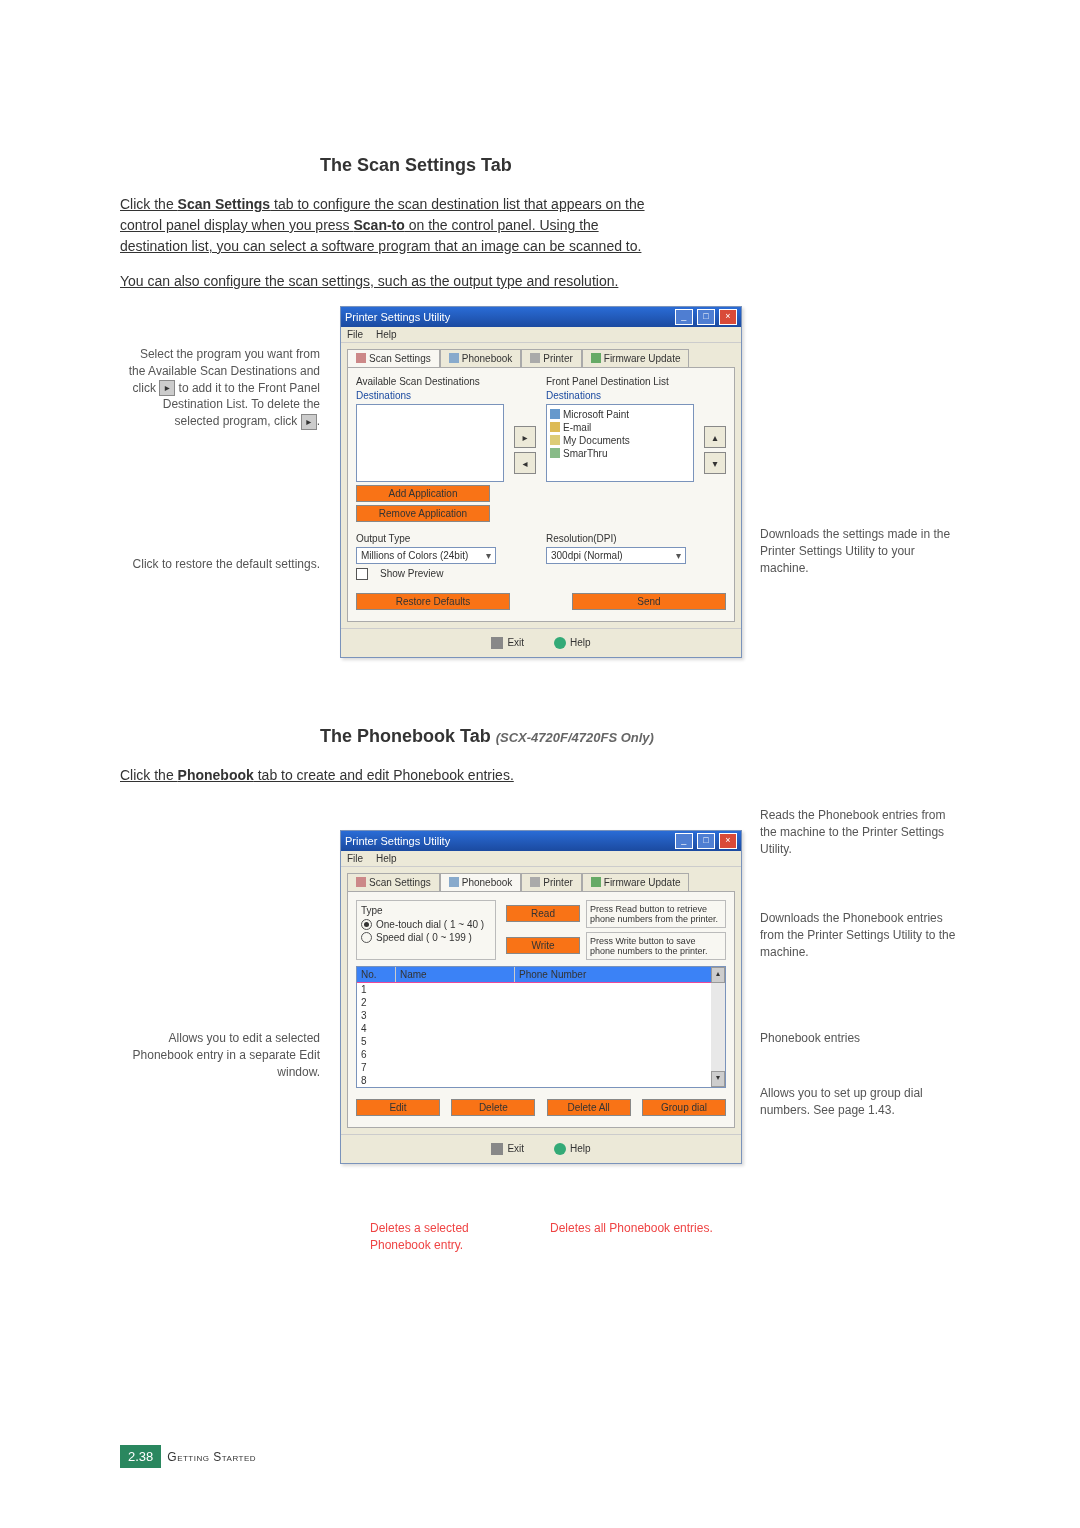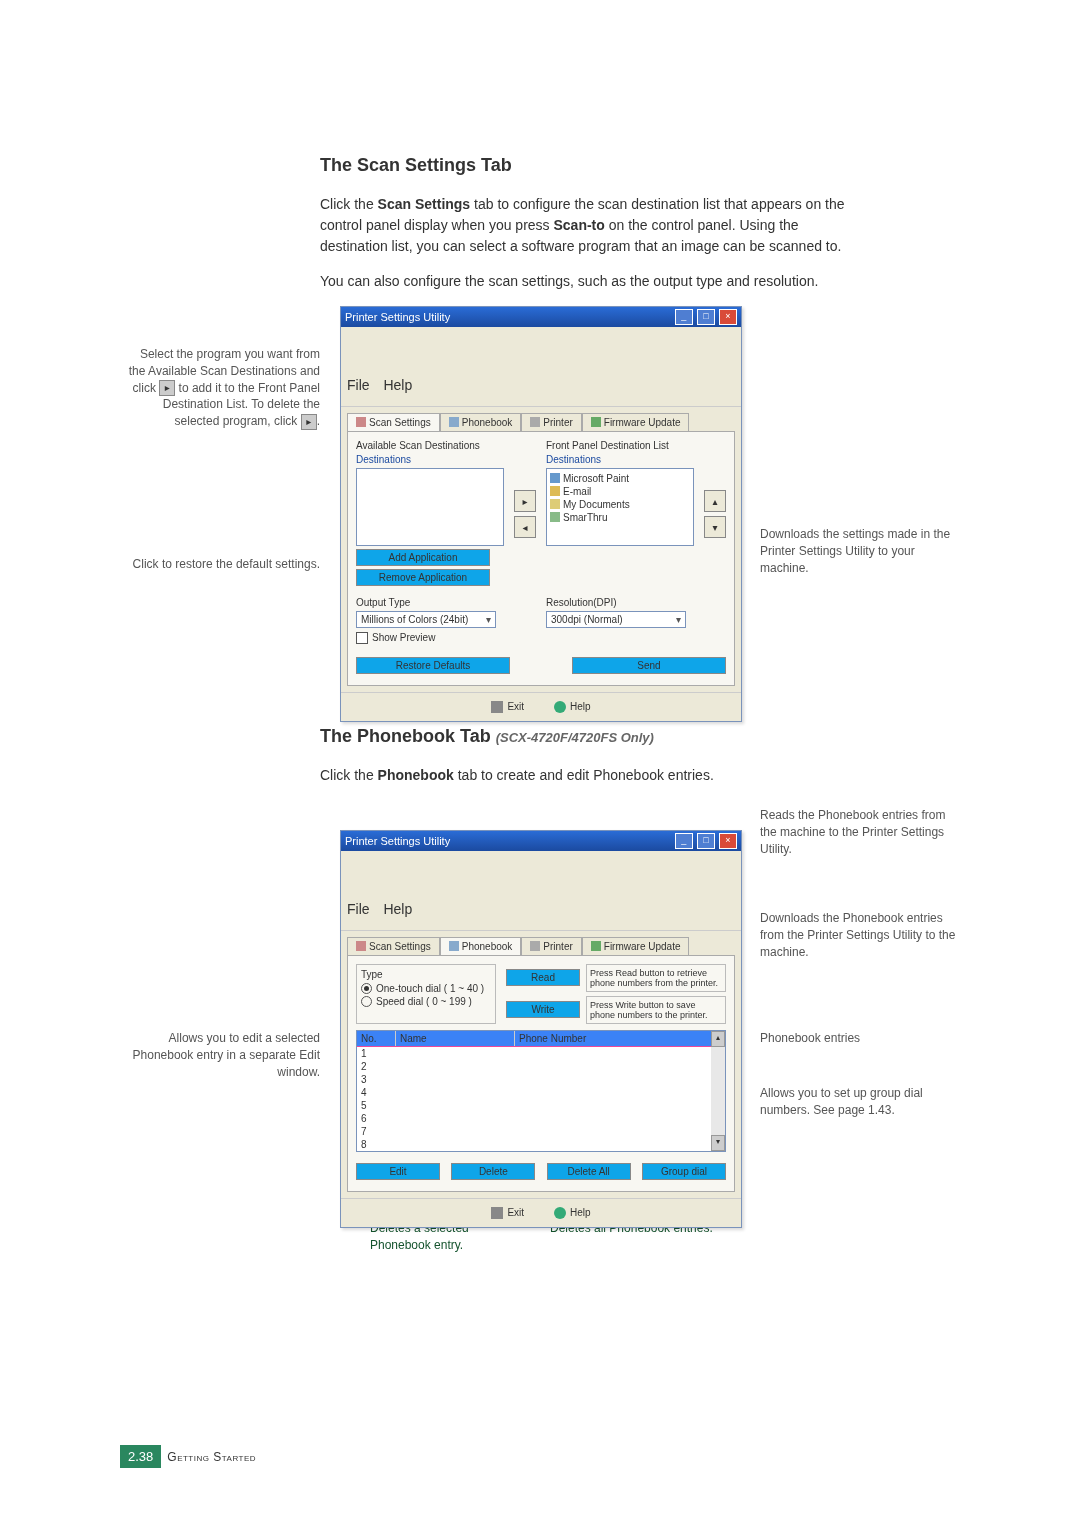--- a/index.html
+++ b/index.html
@@ -17,23 +17,23 @@
 }
 h2 {
   font-size: 18px;
   font-weight: bold;
   margin-left: 200px;
   margin-bottom: 18px;
 }
 .body-text {
   font-size: 14px;
   line-height: 1.5;
-  margin-left: 200px;
   margin-bottom: 14px;
   max-width: 540px;
+  text-decoration: underline;
 }
 .body-text b { font-weight: bold; }
 .subtitle-note { font-style: italic; color: #666; font-size: 13px; }
 
 .figure-wrap {
   position: relative;
   margin: 10px 0 40px 0;
   height: 380px;
 }
 .figure-wrap2 {
@@ -58,21 +58,21 @@
   display: flex;
   align-items: center;
   justify-content: space-between;
   padding: 0 4px;
   font-size: 11px;
 }
 .titlebar .controls span {
   display:inline-block; width:16px; height:14px; background:#4f7ed2; border:1px solid #fff; margin-left:1px; text-align:center; color:#fff; font-size:9px; line-height:13px;
 }
 .menubar {
-  background:#ece9d8; font-size:14px; padding:13px 6px; border-bottom:1px solid #ccc;margin-top:37px;
+  background:#ece9d8; font-size:10px; padding:2px 6px; border-bottom:1px solid #ccc;
 }
 .menubar span{ margin-right:10px; }
 .tabs {
   display:flex; padding:6px 6px 0 6px; gap:0;
 }
 .tab {
   padding:3px 8px; font-size:10px; border:1px solid #aaa; border-bottom:none; background:#ece9d8;
   display:flex; align-items:center; gap:3px;
 }
 .tab.active { background:#f8f7f2; }
@@ -85,41 +85,41 @@
 .col { flex:1; }
 .label { font-size:10px; margin-bottom:3px; }
 .listbox {
   background:#fff; border:1px solid #7a93bb; height:70px; font-size:10px; padding:3px; overflow:hidden;
 }
 .listbox .item{ display:flex; align-items:center; gap:3px; padding:1px 0;}
 .arrowbtn {
   width:20px; height:20px; background:#ece9d8; border:1px solid #888; display:flex; align-items:center; justify-content:center; margin:2px 0;
 }
 .btn {
-  background:#0ea5e9; border:1px solid #888; padding:2px 6px; font-size:10px; text-align:center; margin:3px 0; width:120px;
+  background:#f97316; border:1px solid #888; padding:2px 6px; font-size:10px; text-align:center; margin:3px 0; width:120px;
 }
 .select {
   background:#fff; border:1px solid #7a93bb; padding:2px 4px; font-size:10px; display:flex; justify-content:space-between; align-items:center; width:130px;
 }
 .select::after{ content:"▾"; color:#555; }
-.check { display:flex; align-items:center; gap:4px; font-size:10px; margin-top:4px;}
+.check { display:flex; align-items:center; gap:12px; font-size:10px; margin-top:4px;}
 .check .box{ width:10px; height:10px; border:1px solid #555; background:#fff; }
 .bottombar {
   display:flex; justify-content:center; gap:30px; padding:8px 0; border-top:1px solid #ccc; background:#ece9d8;
 }
 .bottombar .bb{ display:flex; align-items:center; gap:4px; font-size:10px; }
 
 .callout-left {
   position:absolute; width:200px; text-align:right; font-size:12px; line-height:1.4; color:#555;
 }
 .callout-right {
   position:absolute; width:200px; text-align:left; font-size:12px; line-height:1.4; color:#555;
 }
 .callout-below {
-  position:absolute; width:200px; text-align:left; font-size:12px; line-height:1.4; color:#14532d;
+  position:absolute; width:200px; text-align:left; font-size:12px; line-height:1.4; color:#ef4444;
 }
 
 .inline-icon {
   display:inline-block; width:14px; height:14px; background:#ccc; border:1px solid #888; vertical-align:middle;
 }
 .inline-icon.arrow::after{ content:"▸"; display:block; text-align:center; font-size:10px; line-height:13px; color:#333; }
 
 .radio{ display:flex; align-items:center; gap:4px; font-size:10px; margin:2px 0;}
 .radio .circ{ width:9px; height:9px; border:1px solid #555; border-radius:50%; position:relative;}
 .radio .circ.sel::after{ content:""; position:absolute; width:5px; height:5px; background:#333; border-radius:50%; top:2px; left:2px;}

